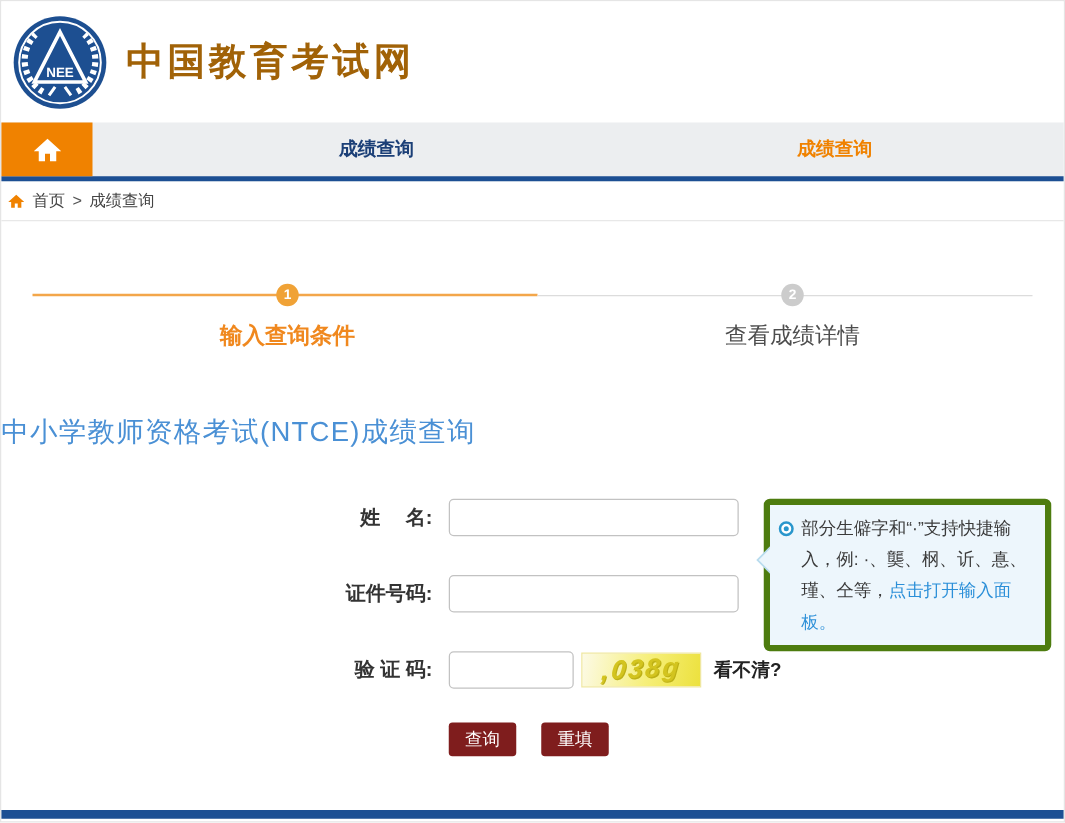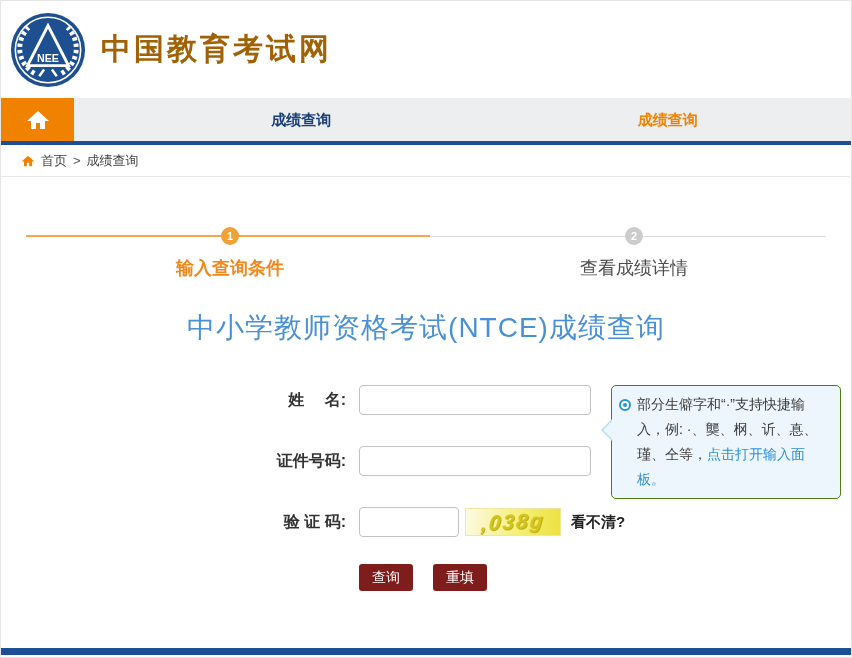--- a/index.html
+++ b/index.html
@@ -16,40 +16,40 @@
 
   
   .nav { display:flex; height:47px; background:#eceef0; border-bottom:4px solid #1c4f93; }
   .nav-home { width:73px; background:#f08200; display:flex; align-items:center; justify-content:center; cursor:pointer; }
   .nav-gap { width:44px; }
   .nav-item { flex:1; text-align:center; line-height:43px; font-size:15px; font-weight:bold;
               color:#1b3f77; cursor:pointer; }
   .nav-item.active { color:#f08200; }
 
   
-  .crumb { height:32px; display:flex; align-items:center; padding-left:20px;
+  .crumb { height:32px; display:flex; align-items:center; padding-left:5px;
            font-size:13px; color:#444; border-bottom:1px solid #e8e8e8; }
   .crumb .sep { margin:0 6px; color:#555; }
   .crumb-home { display:flex; align-items:center; gap:6px; cursor:pointer; }
 
   
   .steps { position:relative; height:56px; margin:48px 25px 0 25px; }
   .step-line-a { position:absolute; left:0; top:10px; width:50.5%; height:2px; background:#f3a64a; }
   .step-line-b { position:absolute; left:50.5%; right:0; top:10.5px; height:1px; background:#dcdcdc; }
   .step-dot { position:absolute; top:2px; width:18px; height:18px; border-radius:50%;
               color:#fff; font-size:11px; font-weight:bold; text-align:center; line-height:18px;
               transform:translateX(-50%); }
   .dot-1 { left:25.5%; background:#f0a236; }
   .dot-2 { left:76%;   background:#cccccc; }
   .step-label { position:absolute; top:31px; transform:translateX(-50%); white-space:nowrap; font-size:18px; }
   .lab-1 { left:25.5%; color:#f0881e; font-weight:bold; }
   .lab-2 { left:76%;   color:#4d4d4d; }
 
   
-  .query-title { margin-top:28px; text-align:center; font-size:28px; color:#4a90d5; letter-spacing:1px; }
+  .query-title { margin-top:50px; font-size:22px; color:#4a90d5; letter-spacing:1px; }
 
   
   .form-area { position:relative; margin-top:38px; height:240px; }
   .frow { display:flex; align-items:center; margin-left:258px; margin-bottom:31px; height:30px; }
   .flabel { width:87px; text-align:right; font-size:16px; color:#333; font-weight:600;
             margin-right:13px; white-space:pre; }
   .tbox { height:30px; border:1px solid #c2c2c2; border-radius:4px; outline:none;
           font-size:15px; padding:0 8px; color:#333; }
   .w-big { width:232px; } .w-small { width:100px; }
   .captcha { width:96px; height:28px; margin-left:6px; border:1px solid #efe7a0; overflow:hidden;
@@ -58,21 +58,21 @@
   .captcha span { font-size:21px; font-weight:bold; font-style:italic; letter-spacing:2px;
                   color:#d3c41f; transform:rotate(-3deg) skewX(-8deg);
                   text-shadow:1px 1px 0 #bdb016; }
   .refresh { margin-left:10px; font-size:15px; color:#222; font-weight:600; cursor:pointer; }
   .btn-row { margin-left:358px; margin-top:-4px; display:flex; gap:20px; }
   .btn { height:27px; padding:0 13px; background:#7f1d1d; color:#fff; border:none;
          border-radius:3px; font-size:14px; cursor:pointer; font-family:Liberation Serif, serif; }
 
   
   .tip { position:absolute; left:610px; top:0; width:230px; background:#edf6fc;
-         border:1px solid #4d7c0f; border-radius:5px; padding:6px 9px 6px 7px;
+         border:5px solid #4d7c0f; border-radius:5px; padding:6px 9px 6px 7px;
          display:flex; gap:6px; }
   .tip::before { content:''; position:absolute; left:-11px; top:33px; border:11px solid transparent;
                  border-left:none; border-right:11px solid #b9dcee; }
   .tip::after  { content:''; position:absolute; left:-9px; top:34px; border:10px solid transparent;
                  border-left:none; border-right:10px solid #edf6fc; }
   .radio { flex:0 0 12px; width:12px; height:12px; margin-top:7px; border:2px solid #2996cc;
            border-radius:50%; position:relative; background:#fff; }
   .radio::after { content:''; position:absolute; inset:2px; background:#2996cc; border-radius:50%; }
   .tip-text { font-size:14px; line-height:25px; color:#3a3a3a; }
   .tip-link { color:#2b8fd8; cursor:pointer; }

